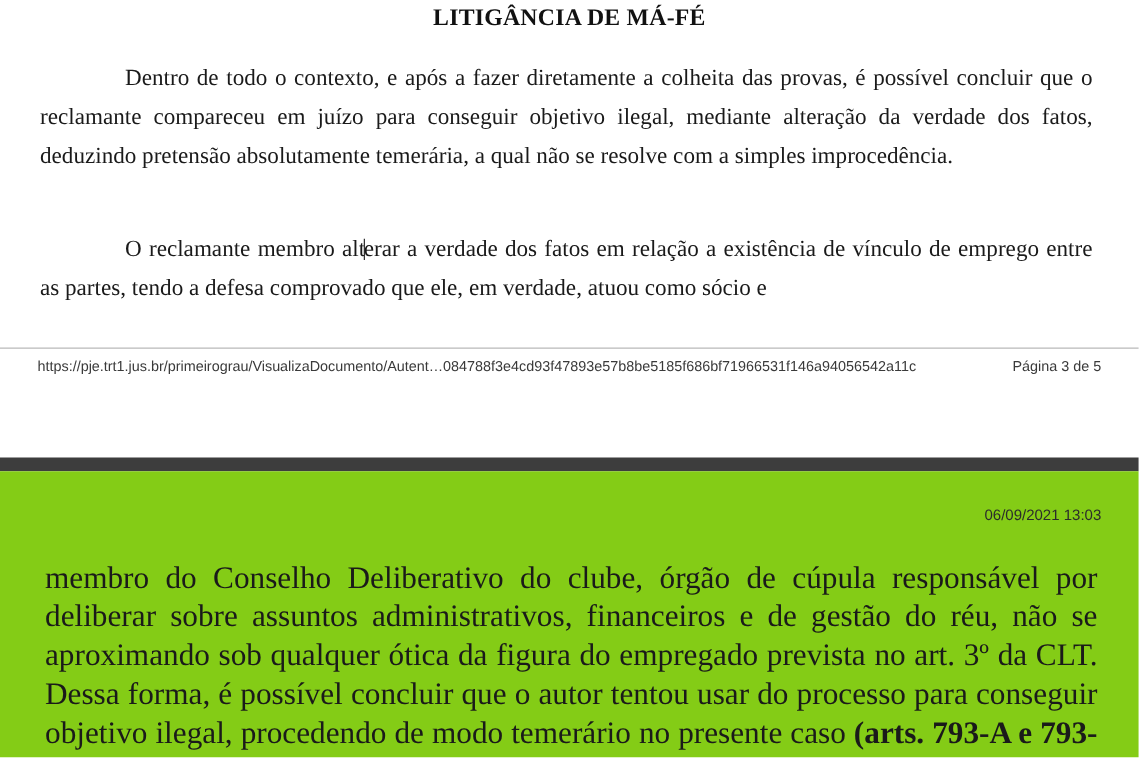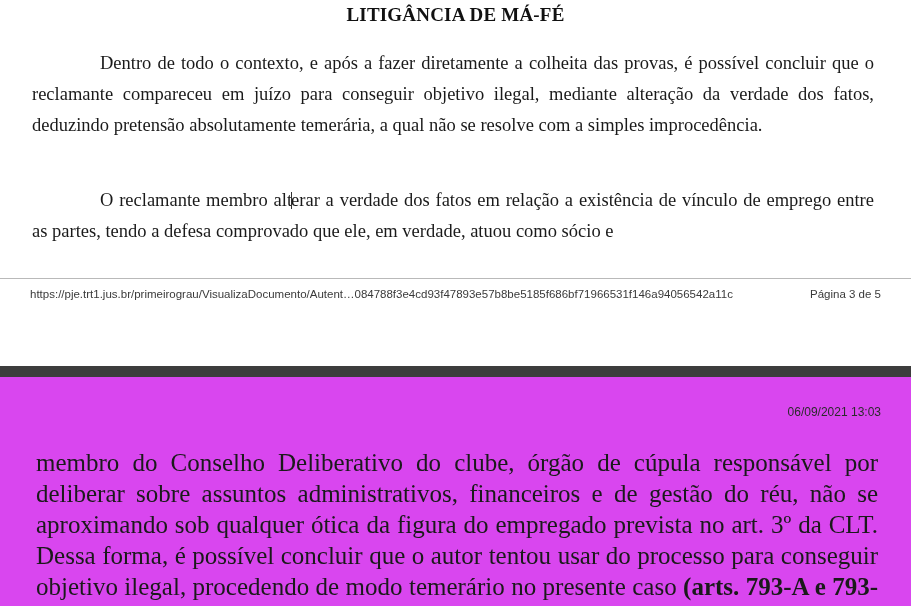--- a/index.html
+++ b/index.html
@@ -102,21 +102,21 @@
     height: 11px;
     background: #3d3d3d;
   }
   
   .page-bottom {
     position: absolute;
     left: 0;
     top: 377px;
     width: 911px;
     height: 229px;
-    background: #d946ef;
+    background: #84cc16;
   }
   .header-date {
     position: absolute;
     right: 30px;
     top: 28px;
     font-family: "Liberation Sans", sans-serif;
     font-size: 12px;
     color: #2b2b2b;
     white-space: nowrap;
   }

